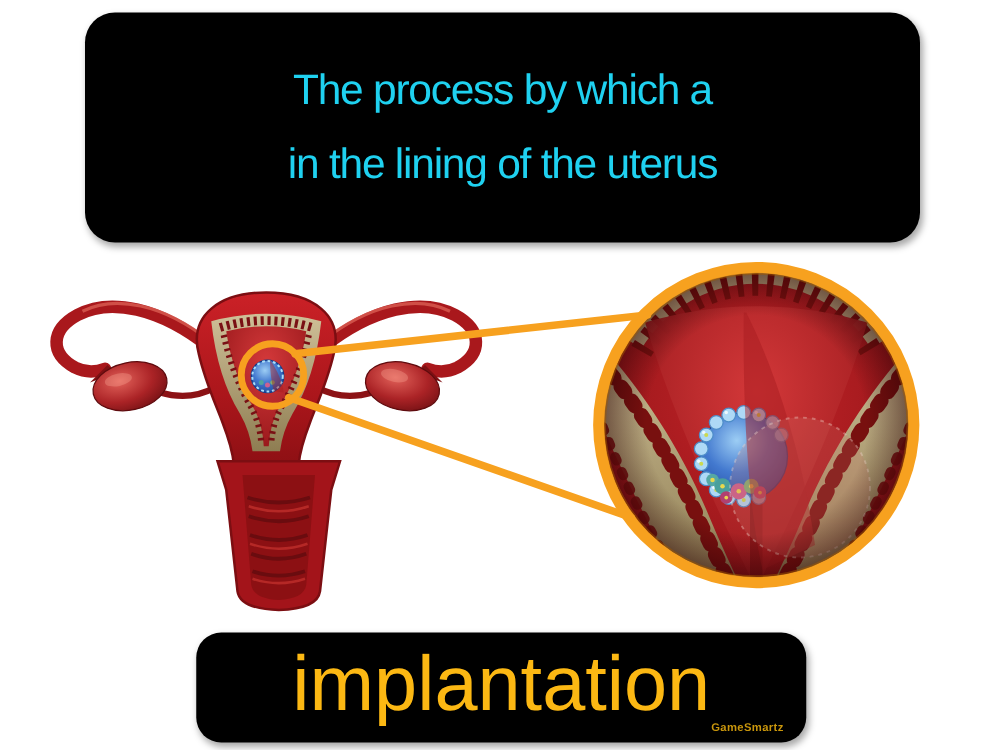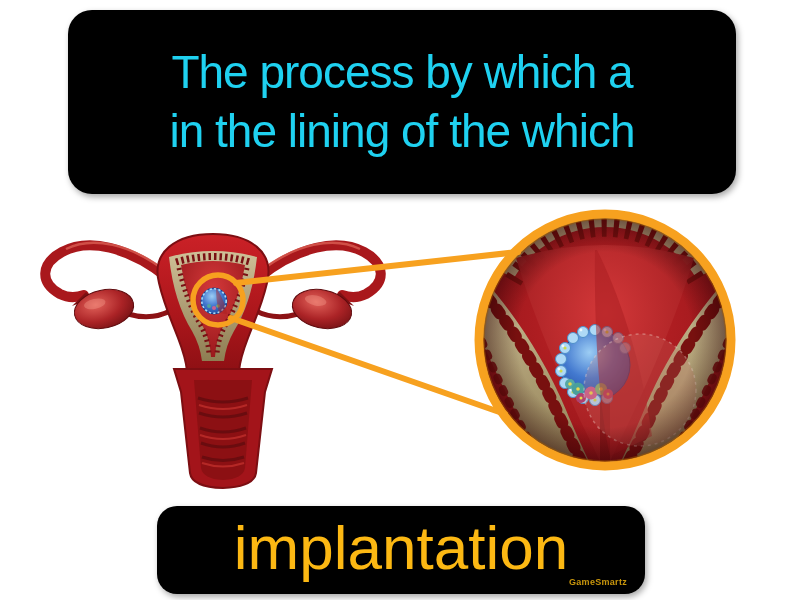--- a/index.html
+++ b/index.html
@@ -10,21 +10,21 @@
   .card{
     position:absolute;background:#000;color:#fff;
     box-shadow:2px 3px 6px rgba(0,0,0,0.35);
   }
   #definition-card{
     left:68px;top:10px;width:668px;height:184px;border-radius:24px;
     display:flex;flex-direction:column;justify-content:center;align-items:center;
     text-align:center;
   }
   #definition-card .def-line{
-    color:#1fd1f0;font-size:46px;line-height:59px;letter-spacing:-1px;
+    color:#1fd1f0;font-size:34px;line-height:59px;letter-spacing:-1px;
     white-space:nowrap;
   }
   #term-card{
     left:157px;top:506px;width:488px;height:88px;border-radius:20px;
     display:flex;justify-content:center;align-items:center;
   }
   #term-text{
     color:#fcb813;font-size:62px;letter-spacing:0px;margin-top:-6px;
     white-space:nowrap;
   }
@@ -34,21 +34,21 @@
   }
   #art{position:absolute;left:0;top:0;}
 </style>
 </head>
 <body>
 
 <div id="stage">
 
   <div class="card" id="definition-card">
     <div class="def-line">The process by which a</div>
-    <div class="def-line">in the lining of the which</div>
+    <div class="def-line">in the lining of the uterus</div>
   </div>
 
   <svg id="art" width="800" height="600" viewBox="0 0 800 600">
     <defs>
       <radialGradient id="gOvary" cx="38%" cy="35%" r="80%">
         <stop offset="0%" stop-color="#e2625a"></stop>
         <stop offset="55%" stop-color="#ab2326"></stop>
         <stop offset="100%" stop-color="#690d10"></stop>
       </radialGradient>
       <linearGradient id="gBody" x1="0" y1="0" x2="0" y2="1">

